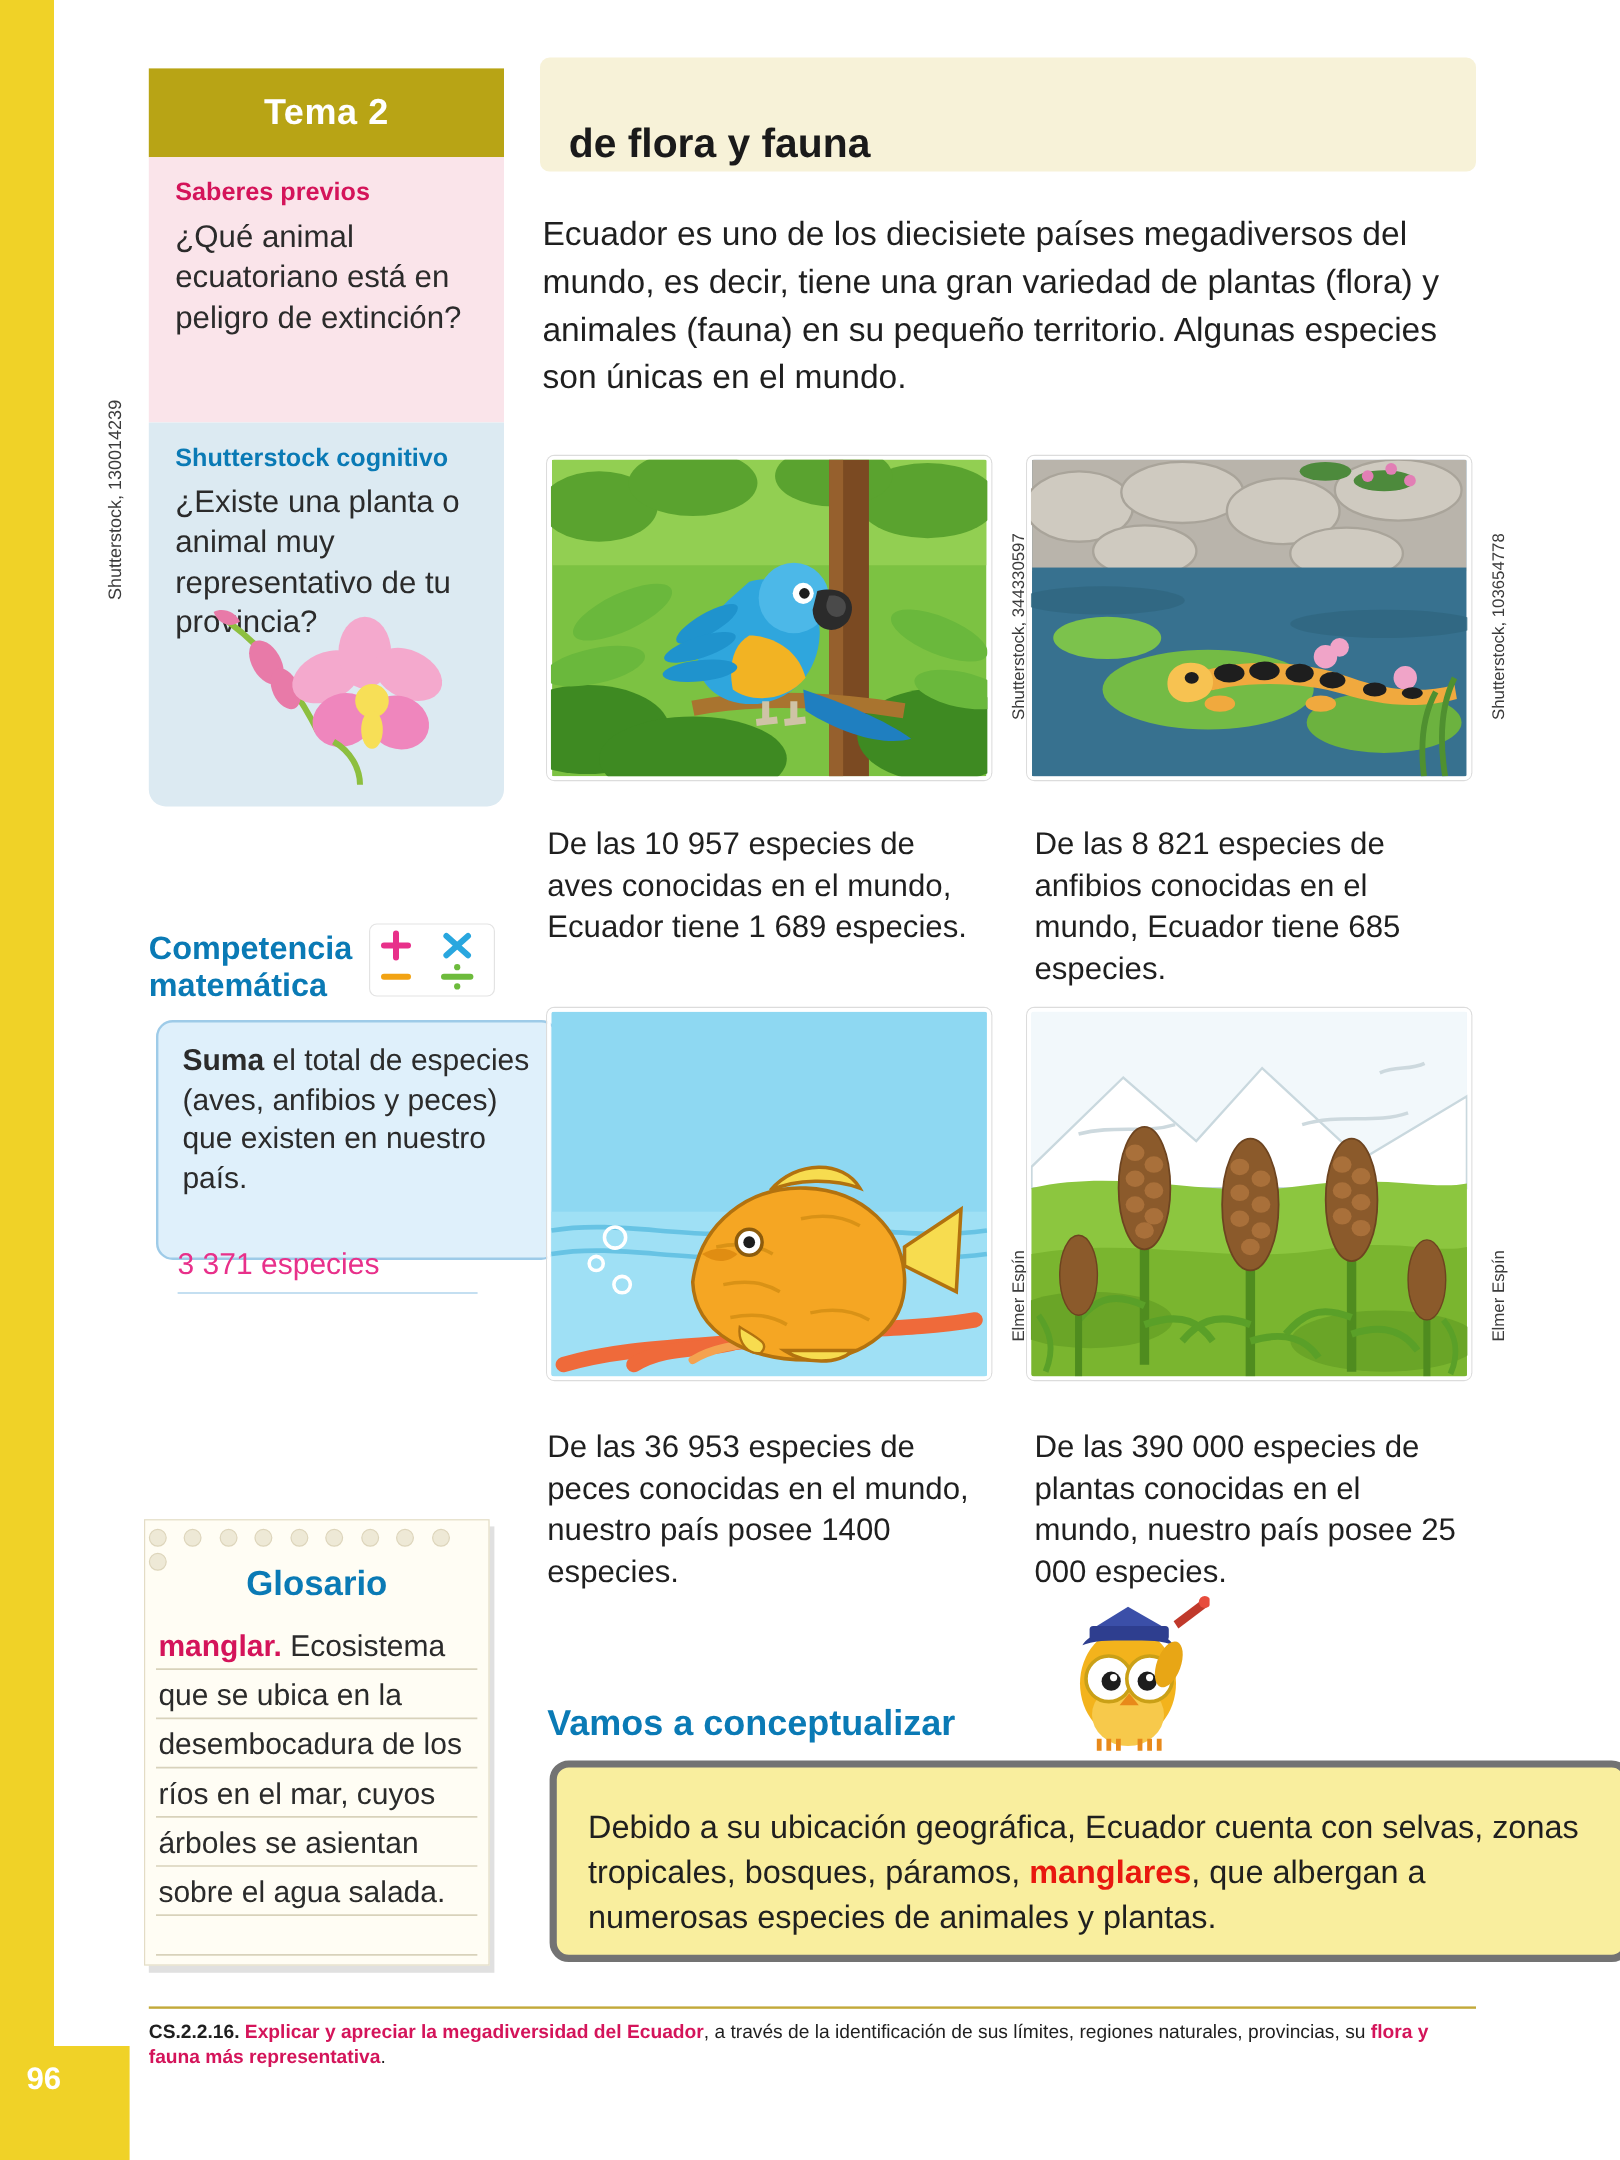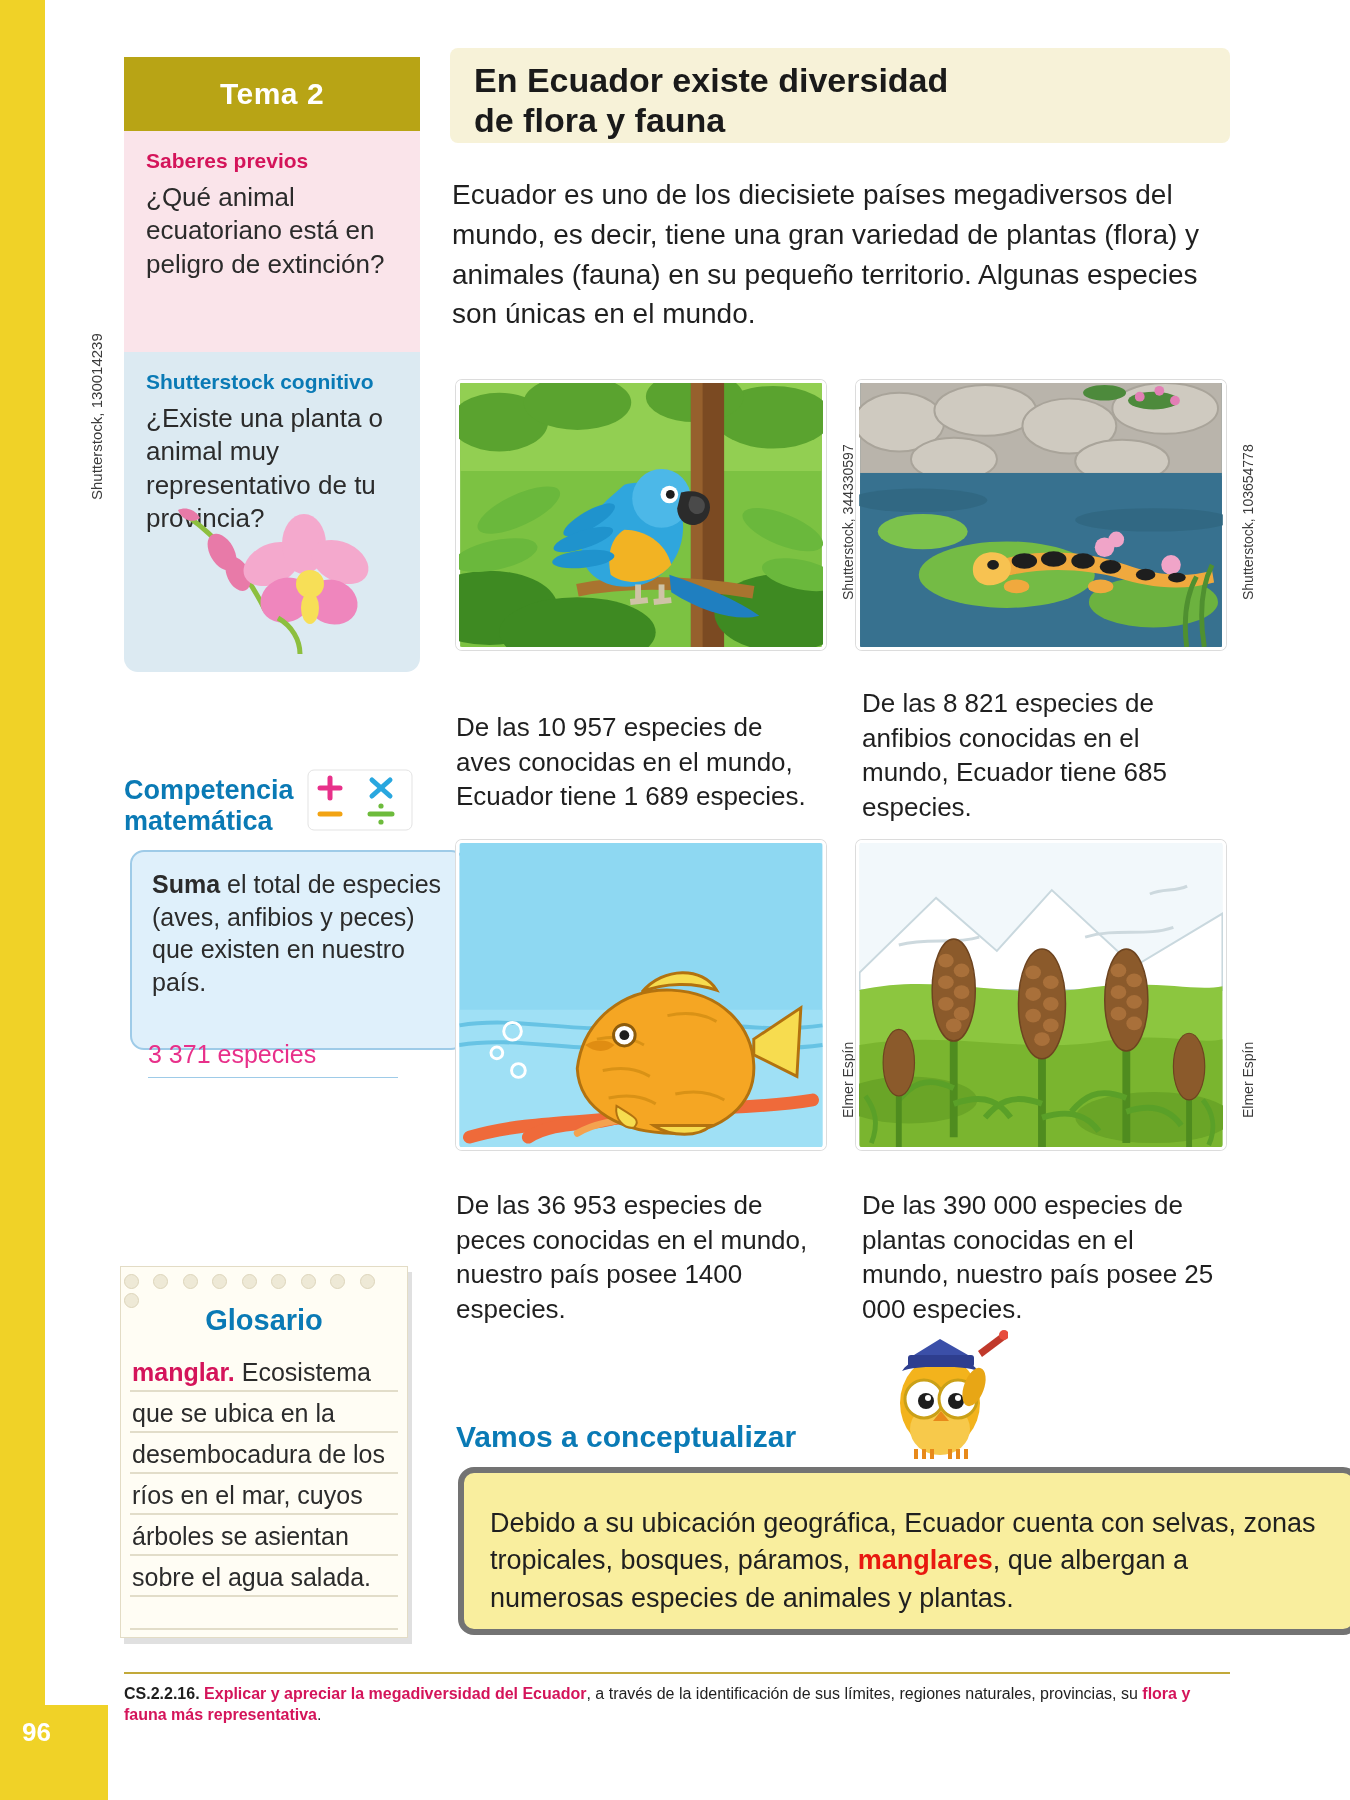--- a/index.html
+++ b/index.html
@@ -128,21 +128,21 @@
     overflow:hidden; box-shadow:0 0 0 1px #dcdcdc;
   }
   .ph1 { left:456px; top:380px; width:370px; height:270px; }
   .ph2 { left:856px; top:380px; width:370px; height:270px; }
   .ph3 { left:456px; top:840px; width:370px; height:310px; }
   .ph4 { left:856px; top:840px; width:370px; height:310px; }
 
   .cap {
     position:absolute; font-size:26px; line-height:1.33; color:#1f1f1f;
   }
-  .cap1 { left:456px; top:686px; width:360px;margin-top:24px; }
+  .cap1 { left:456px; top:686px; width:360px; }
   .cap2 { left:862px; top:686px; width:360px; }
   .cap3 { left:456px; top:1188px; width:360px; }
   .cap4 { left:862px; top:1188px; width:360px; }
 
   .vcred {
     position:absolute; font-size:14px; color:#3b3b3b; white-space:nowrap;
     transform:rotate(-90deg); transform-origin:left top;
   }
 
   
@@ -267,21 +267,21 @@
       <line x1="0" y1="278" x2="268" y2="278"></line>
     </g>
   </svg>
   <div class="gloss-txt">
     <span class="term">manglar.</span><span> Ecosistema que se ubica en la desembocadura de los ríos en el mar, cuyos árboles se asientan sobre el agua salada.</span>
   </div>
 </div>
 
 <div class="title-box">
   <h1>
-    <span>En Ecuador existe diversidad</span><br>
+    <br>
     <span>de flora y fauna</span>
   </h1>
 </div>
 
 <div class="intro">Ecuador es uno de los diecisiete países megadiversos del mundo, es decir, tiene una gran variedad de plantas (flora) y animales (fauna) en su pequeño territorio. Algunas especies son únicas en el mundo.</div>
 
 <div class="photo ph1">
   <svg viewBox="0 0 370 270" width="100%" height="100%">
     <rect width="370" height="270" fill="#7cc242"></rect>
     <path d="M0 0h370v90H0z" fill="#92cf52"></path>

